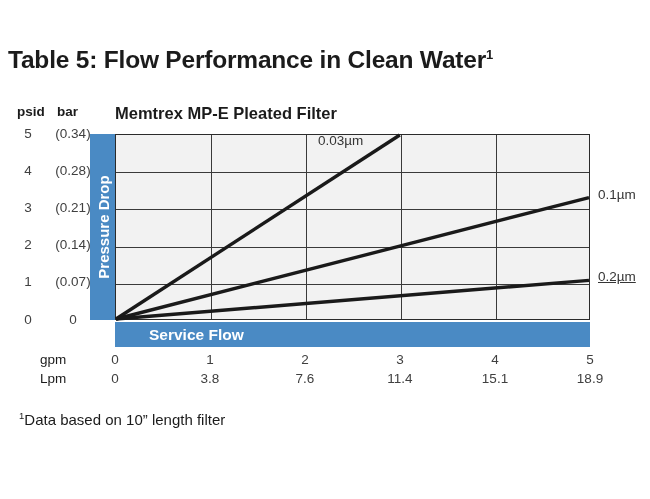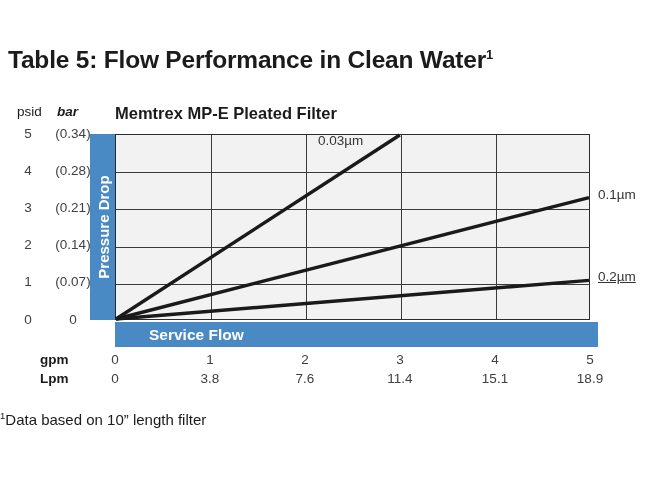--- a/index.html
+++ b/index.html
@@ -51,31 +51,30 @@
     white-space: nowrap;
     font-weight: bold;
   }
 
   
   #unit-header-psid {
     position: absolute;
     left: 17px;
     top: 104px;
     font-size: 13.5px;
-    font-weight: normal;
+    font-weight: bold;
     color: #1b1b1b;
   }
   #unit-header-bar {
     position: absolute;
     left: 57px;
     top: 104px;
     font-size: 13.5px;
     font-weight: bold;
     color: #1b1b1b;
-    font-style: italic;
   }
 
   
   .ytick-row {
     position: absolute;
     left: 0;
     width: 110px;
     height: 16px;
     font-size: 13.5px;
     color: #404040;
@@ -150,21 +149,20 @@
   }
 
   
   #service-flow-band {
     position: absolute;
     left: 115px;
     top: 322px;
     width: 475px;
     height: 25px;
     background: #4a8ac4;
-    padding-left: 8px;
   }
   #service-flow-band span {
     position: absolute;
     left: 34px;
     top: 50%;
     transform: translateY(-50%);
     color: #ffffff;
     font-size: 15.5px;
     font-weight: bold;
     white-space: nowrap;
@@ -189,35 +187,35 @@
     height: 18px;
   }
   #xrow-gpm { top: 352px; }
   #xrow-lpm { top: 371px; }
   .xaxis-row .unit {
     position: absolute;
     left: 40px;
     width: 46px;
     text-align: left;
     font-size: 13.5px;
-    font-weight: bold;
+    font-weight: normal;
     color: #1b1b1b;
   }
   .xaxis-row .tick {
     position: absolute;
     width: 60px;
     text-align: center;
     font-size: 13.5px;
     color: #404040;
   }
 
   
   #footnote {
     position: absolute;
-    left: 0;
+    left: 19px;
     top: 410px;
     font-size: 15px;
     color: #1b1b1b;
     white-space: nowrap;
   }
   #footnote .sup {
     font-size: 9.5px;
     vertical-align: super;
   }
 </style>

